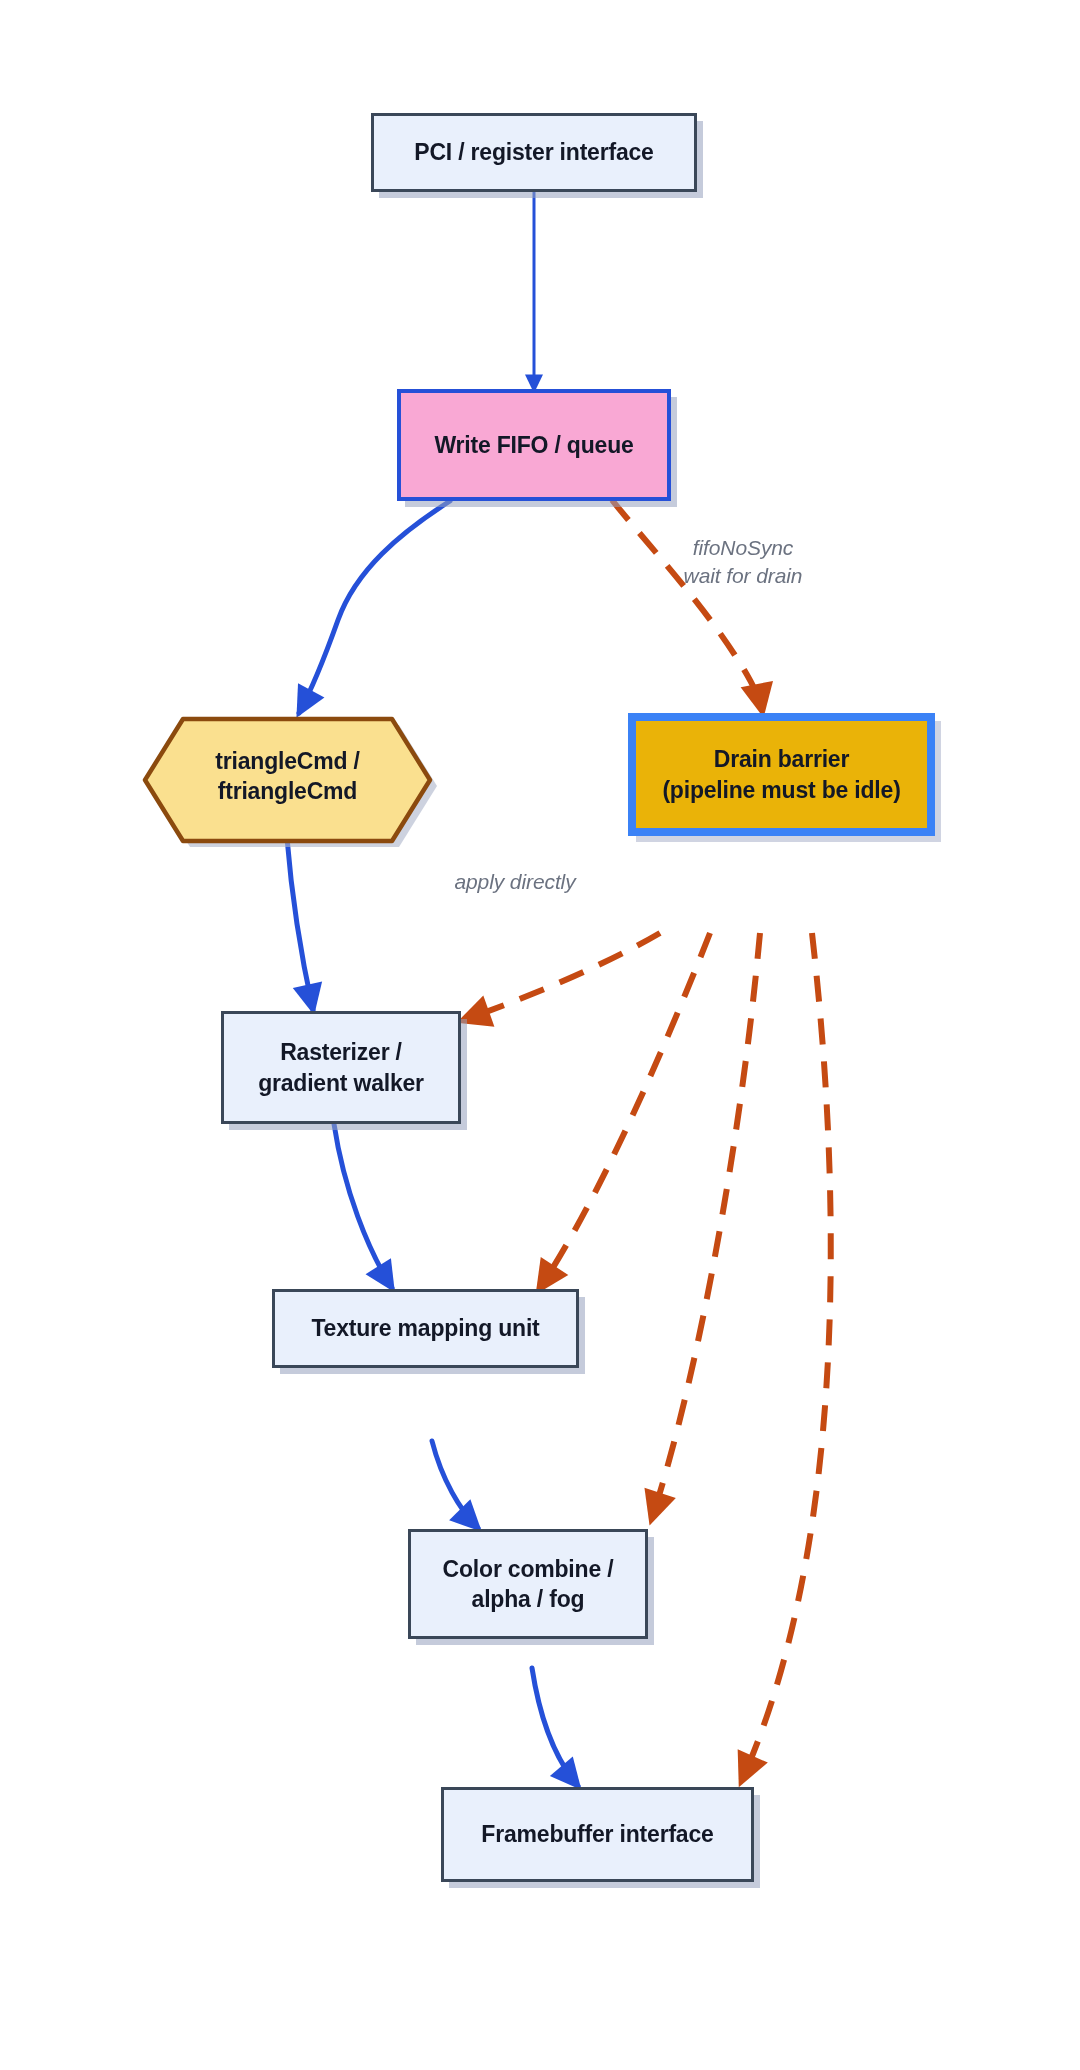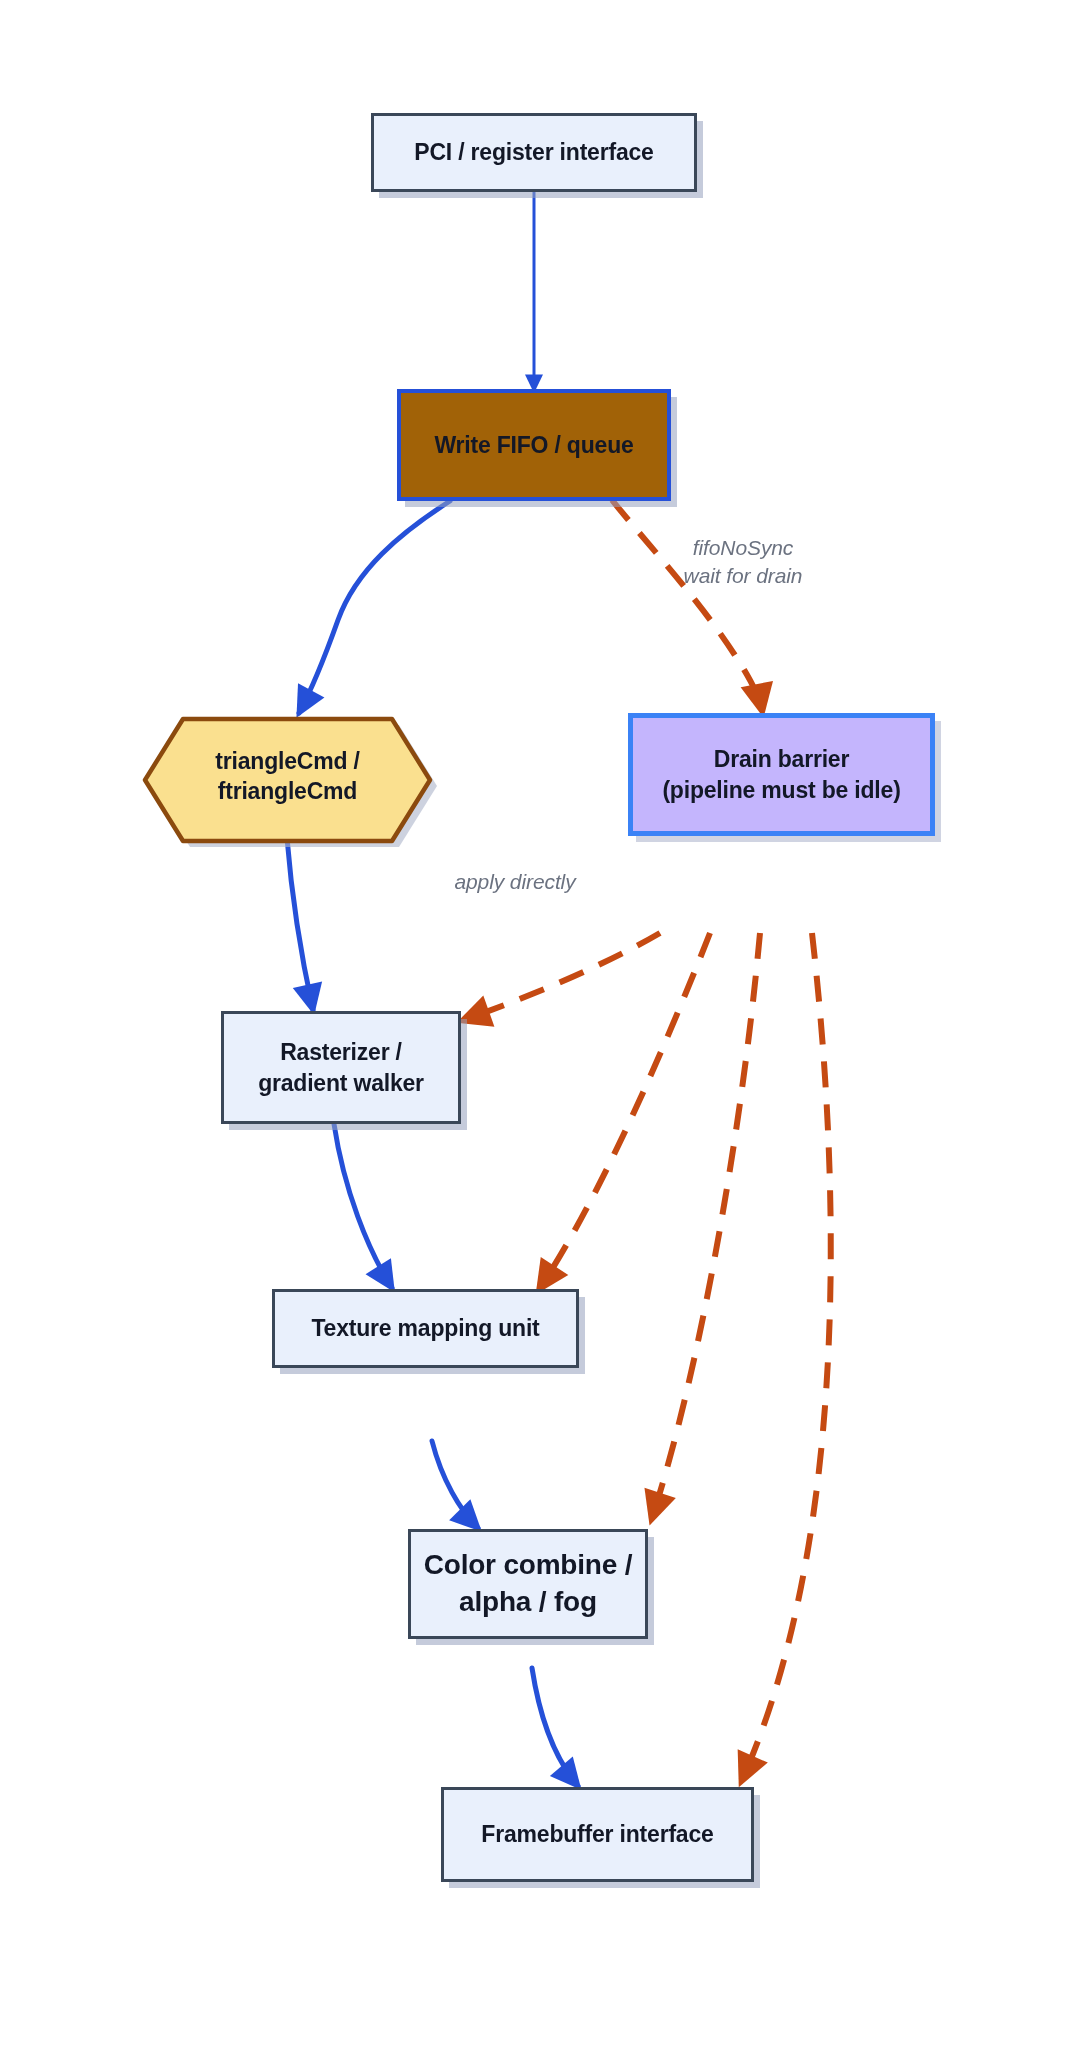--- a/index.html
+++ b/index.html
@@ -45,28 +45,28 @@
     padding: 0 10px;
   }
   
   .rect {
     background: #E9F0FC;
     border: 3px solid #3A4758;
     box-shadow: 7px 7px 0 -1px rgba(150,160,190,0.55);
   }
   
   .rect-blue {
-    background: #a16207;
+    background: #f9a8d4;
     border: 4px solid #2550D8;
     box-shadow: 7px 7px 0 -1px rgba(150,160,190,0.55);
   }
   
   .rect-orange {
-    background: #c4b5fd;
-    border: 5px solid #3b82f6;
+    background: #eab308;
+    border: 8px solid #3b82f6;
     box-shadow: 7px 7px 0 -1px rgba(150,160,190,0.45);
     align-items: center;
   }
   
   .hex-wrap {
     position: absolute;
     z-index: 3;
   }
   .hex-wrap svg.hexshape {
     position: absolute;
@@ -165,21 +165,21 @@
   <div class="node rect" style="left:221px; top:1011px; width:240px; height:113px;">
     <span class="lbl" style="font-size:23px;">Rasterizer /
 gradient walker</span>
   </div>
 
   <div class="node rect" style="left:272px; top:1289px; width:307px; height:79px;">
     <span class="lbl" style="font-size:23px;">Texture mapping unit</span>
   </div>
 
   <div class="node rect" style="left:408px; top:1529px; width:240px; height:110px;">
-    <span class="lbl" style="font-size:28px;">Color combine /
+    <span class="lbl" style="font-size:23px;">Color combine /
 alpha / fog</span>
   </div>
 
   <div class="node rect" style="left:441px; top:1787px; width:313px; height:95px;">
     <span class="lbl" style="font-size:23px;">Framebuffer interface</span>
   </div>
 
 
   <div class="edge-label" style="left:613px; top:534px; width:260px; font-size:21px;">fifoNoSync
 wait for drain</div>

